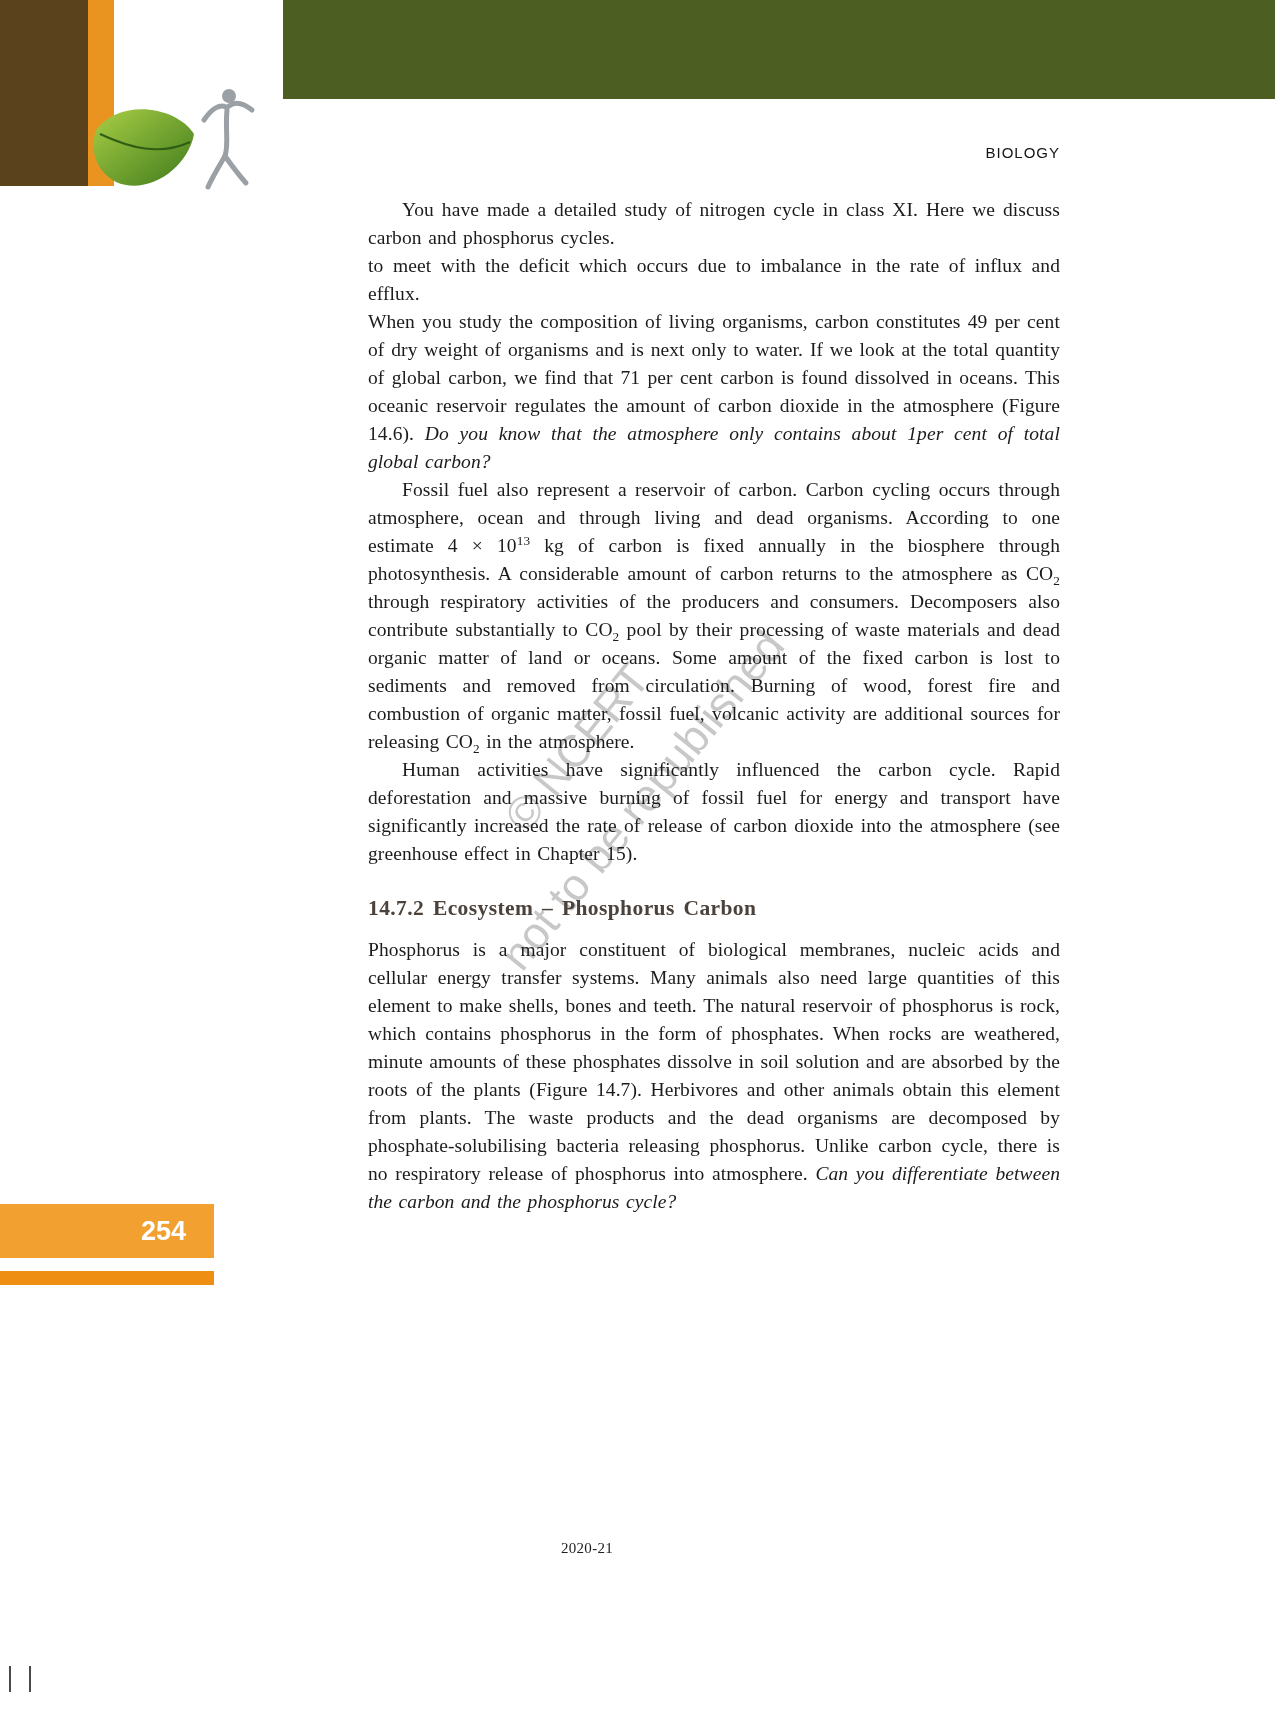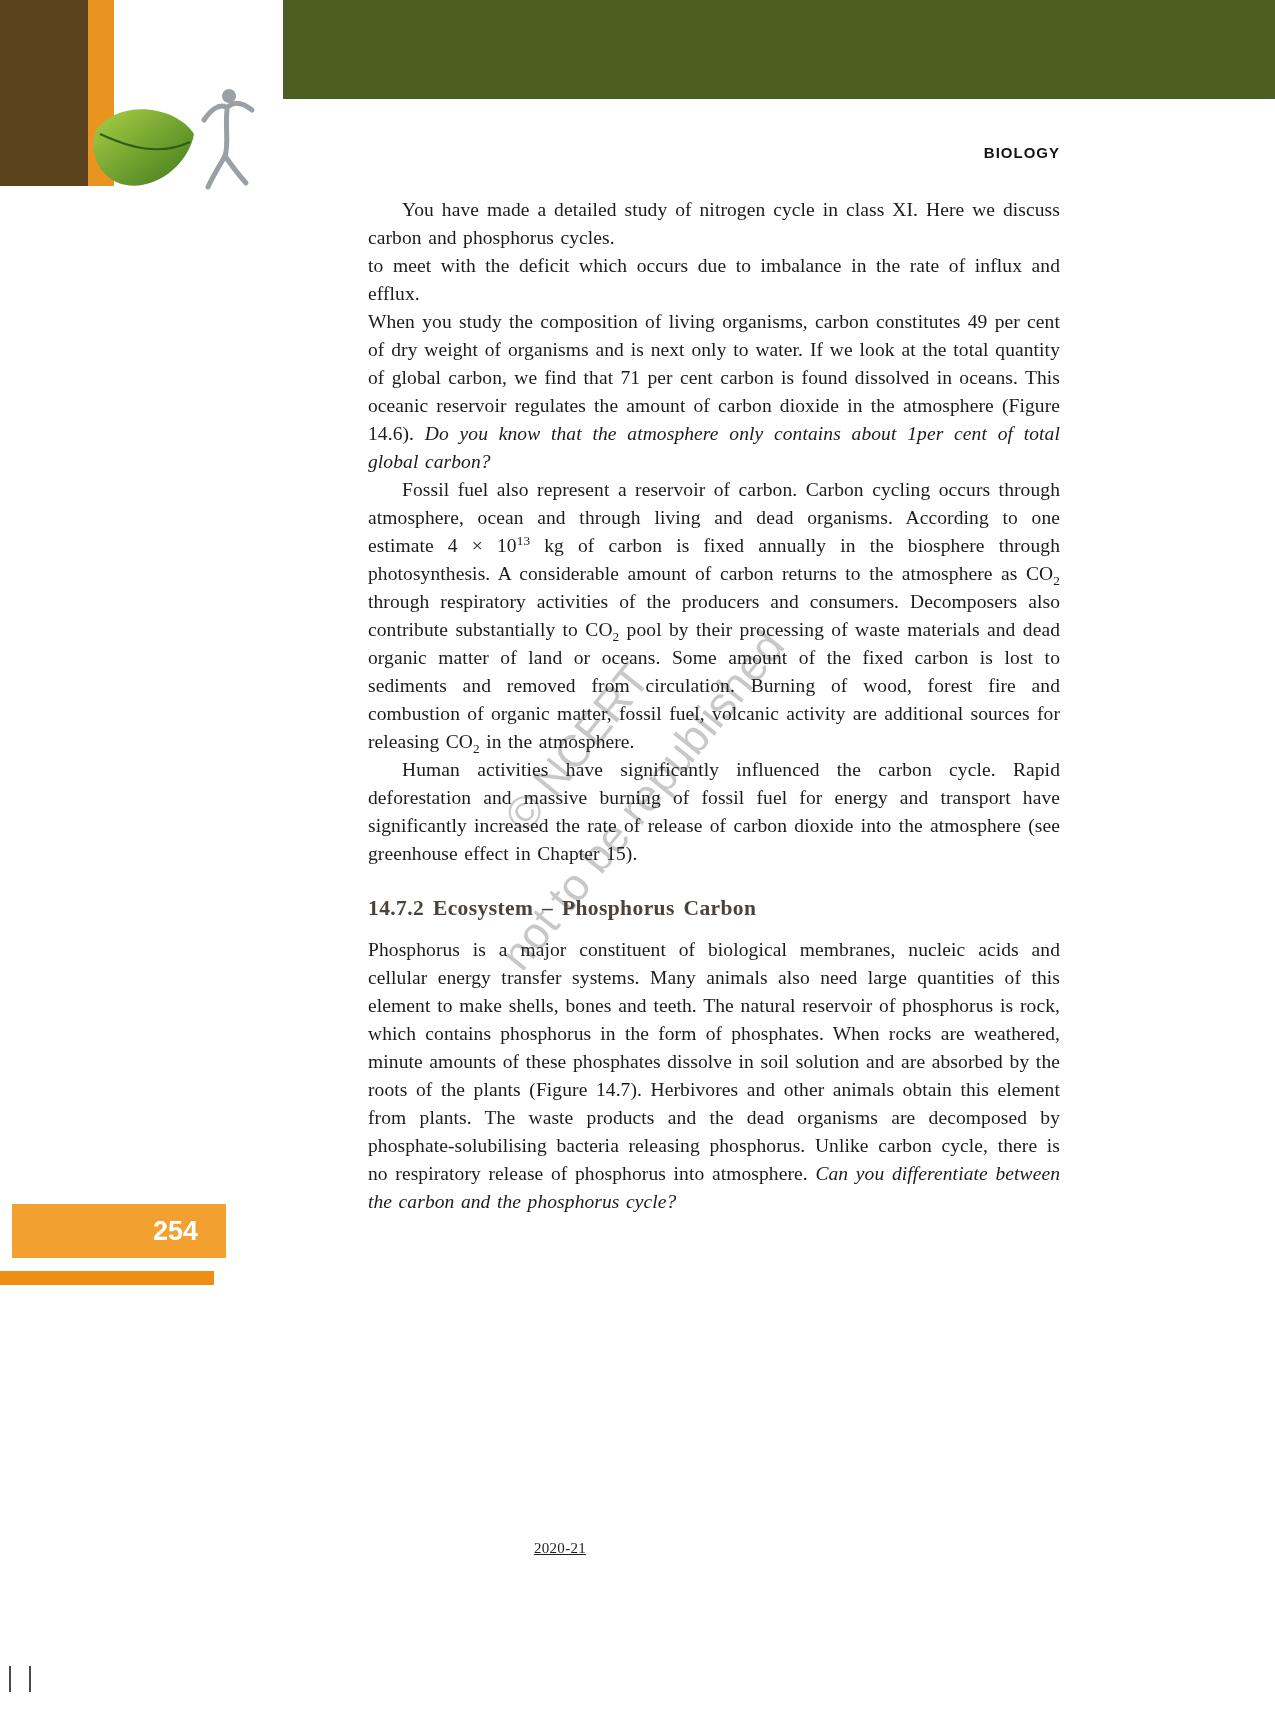--- a/index.html
+++ b/index.html
@@ -18,21 +18,21 @@
 
   
   .crop { position:absolute; background:#4a4a4a; }
   .crop-tl-h { left:0; top:28px; width:17px; height:2px; }
   .crop-tl-v { left:29px; top:0; width:2px; height:13px; }
   .crop-bl-1 { left:9px;  top:1666px; width:2px; height:26px; }
   .crop-bl-2 { left:29px; top:1666px; width:2px; height:26px; }
 
   .running-head {
     position:absolute; top:144px; right:215px;
-    font-family:"Liberation Sans",sans-serif; font-weight:bold;
+    font-family:"Liberation Sans",sans-serif; font-weight:normal;
     font-size:15px; letter-spacing:1px; color:#141414;
   }
 
   
   .text-column {
     position:absolute; left:368px; top:196px; width:692px;
     font-size:19.5px; line-height:28px; color:#1b1b1b;
     text-align:justify; letter-spacing:0.1px; word-spacing:1.5px;
   }
   .body-para { margin:0; }
@@ -48,30 +48,30 @@
   .watermark {
     position:absolute; left:370px; top:690px; width:480px;
     transform:rotate(-51deg); transform-origin:center;
     text-align:center; white-space:nowrap; pointer-events:none;
     font-family:"Liberation Sans",sans-serif; font-size:45px; line-height:84px;
     color:var(--watermark-gray,#7d7d7d); opacity:0.42;
   }
 
   
   .pagenum-box {
-    position:absolute; left:12px; top:1204px; width:214px; height:54px;
+    position:absolute; left:0; top:1204px; width:214px; height:54px;
     background:var(--pagebox-orange,#f2a030);
     display:flex; align-items:center; justify-content:flex-end; padding-right:28px;
     font-family:"Liberation Sans",sans-serif; font-weight:bold; font-size:27px; color:#ffffff;
   }
   .orange-strip { position:absolute; left:0; top:1271px; width:214px; height:14px; background:var(--strip-orange,#ee8e12); }
 
   .footer-year {
-    position:absolute; top:1540px; left:460px; width:200px; text-align:center;
-    font-size:15px; color:#1d1d1d; letter-spacing:0.3px;text-decoration:underline;
+    position:absolute; top:1540px; left:487px; width:200px; text-align:center;
+    font-size:15px; color:#1d1d1d; letter-spacing:0.3px;
   }
 </style>
 </head>
 <body>
 
 <div class="page">
 
   <div class="crop crop-tl-h"></div>
   <div class="crop crop-tl-v"></div>
   <div class="crop crop-bl-1"></div>

